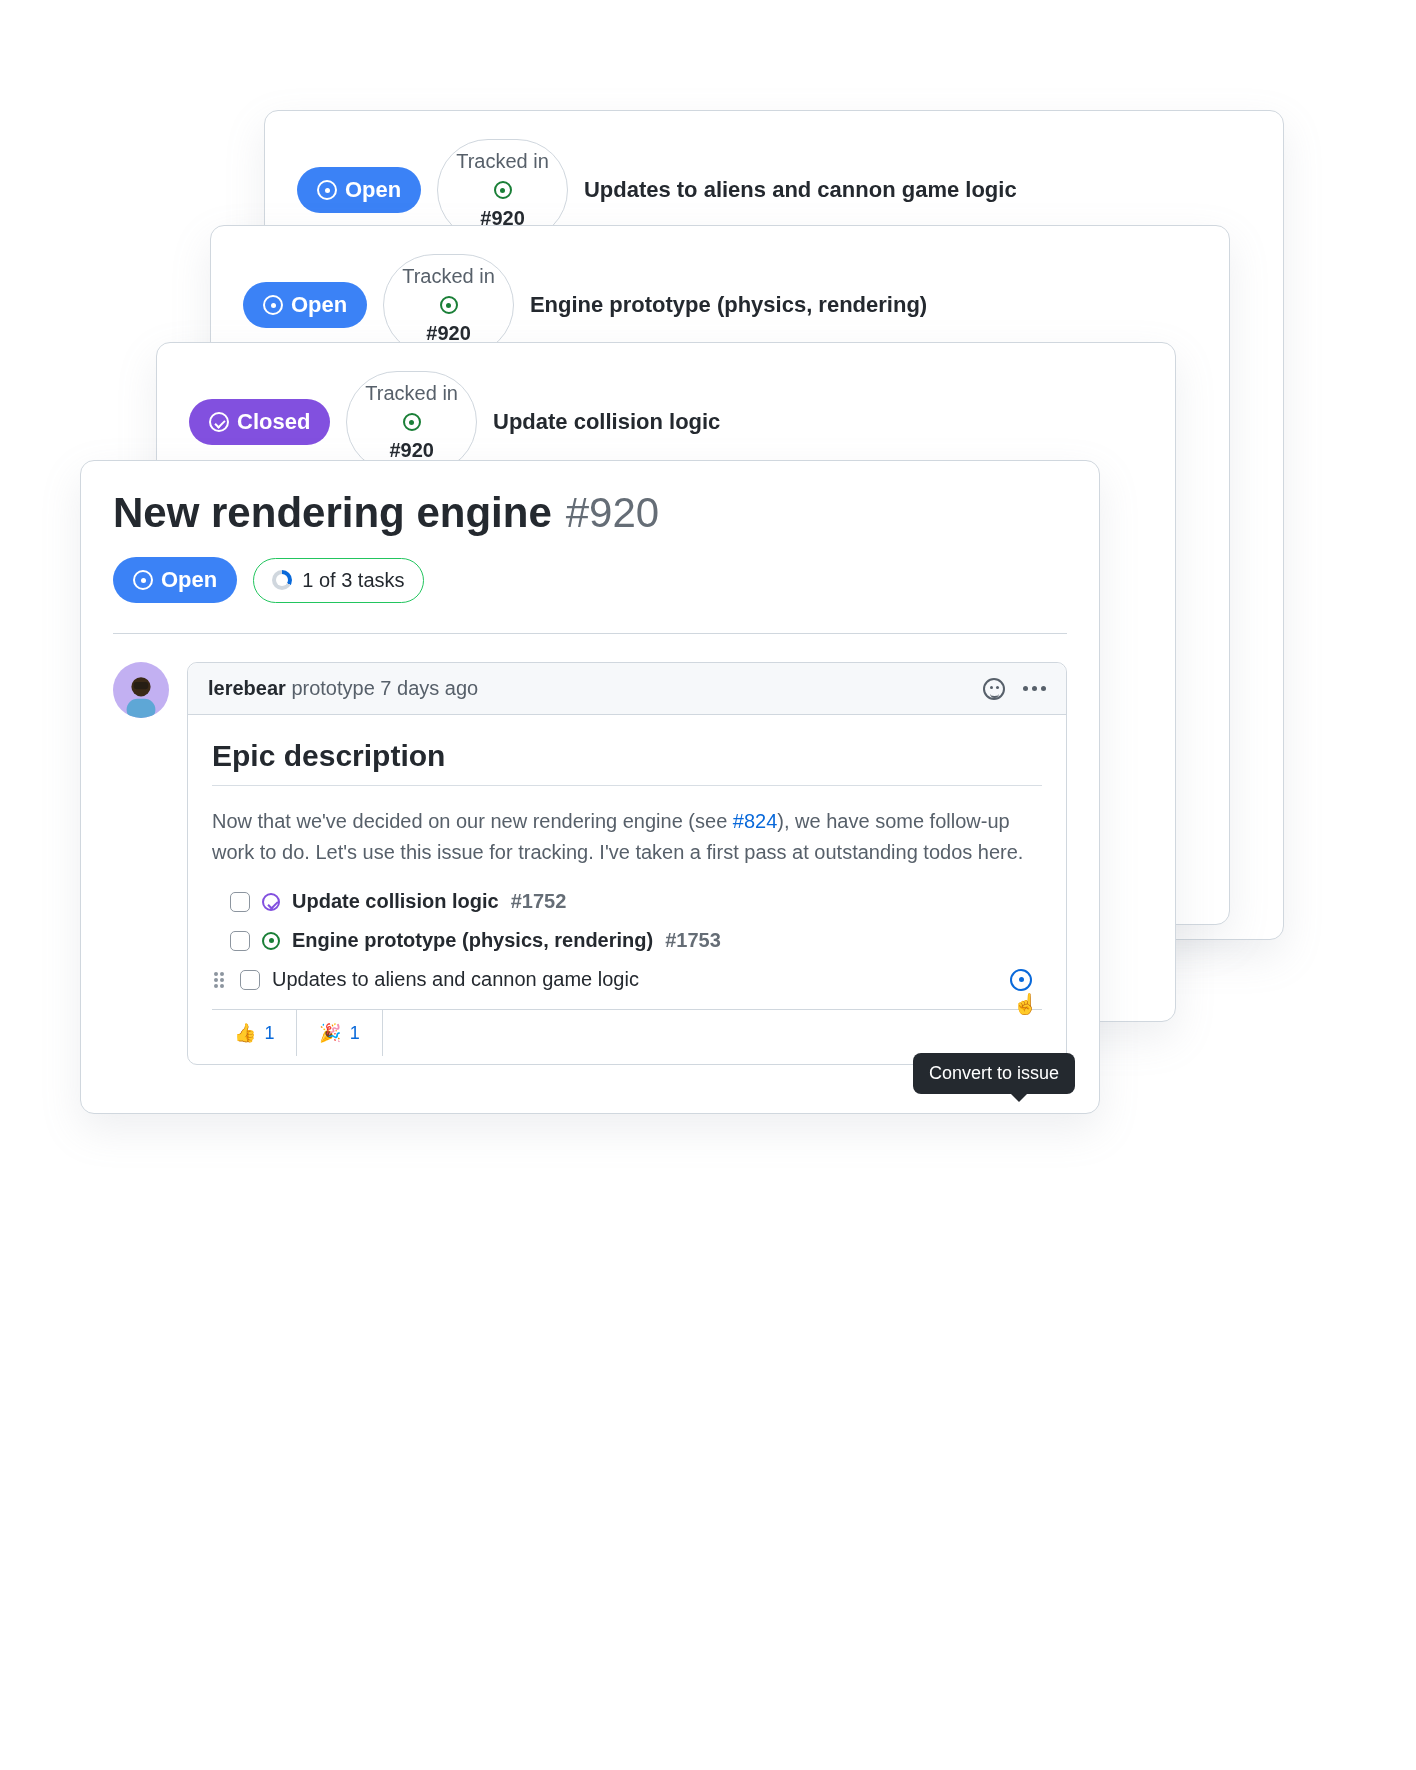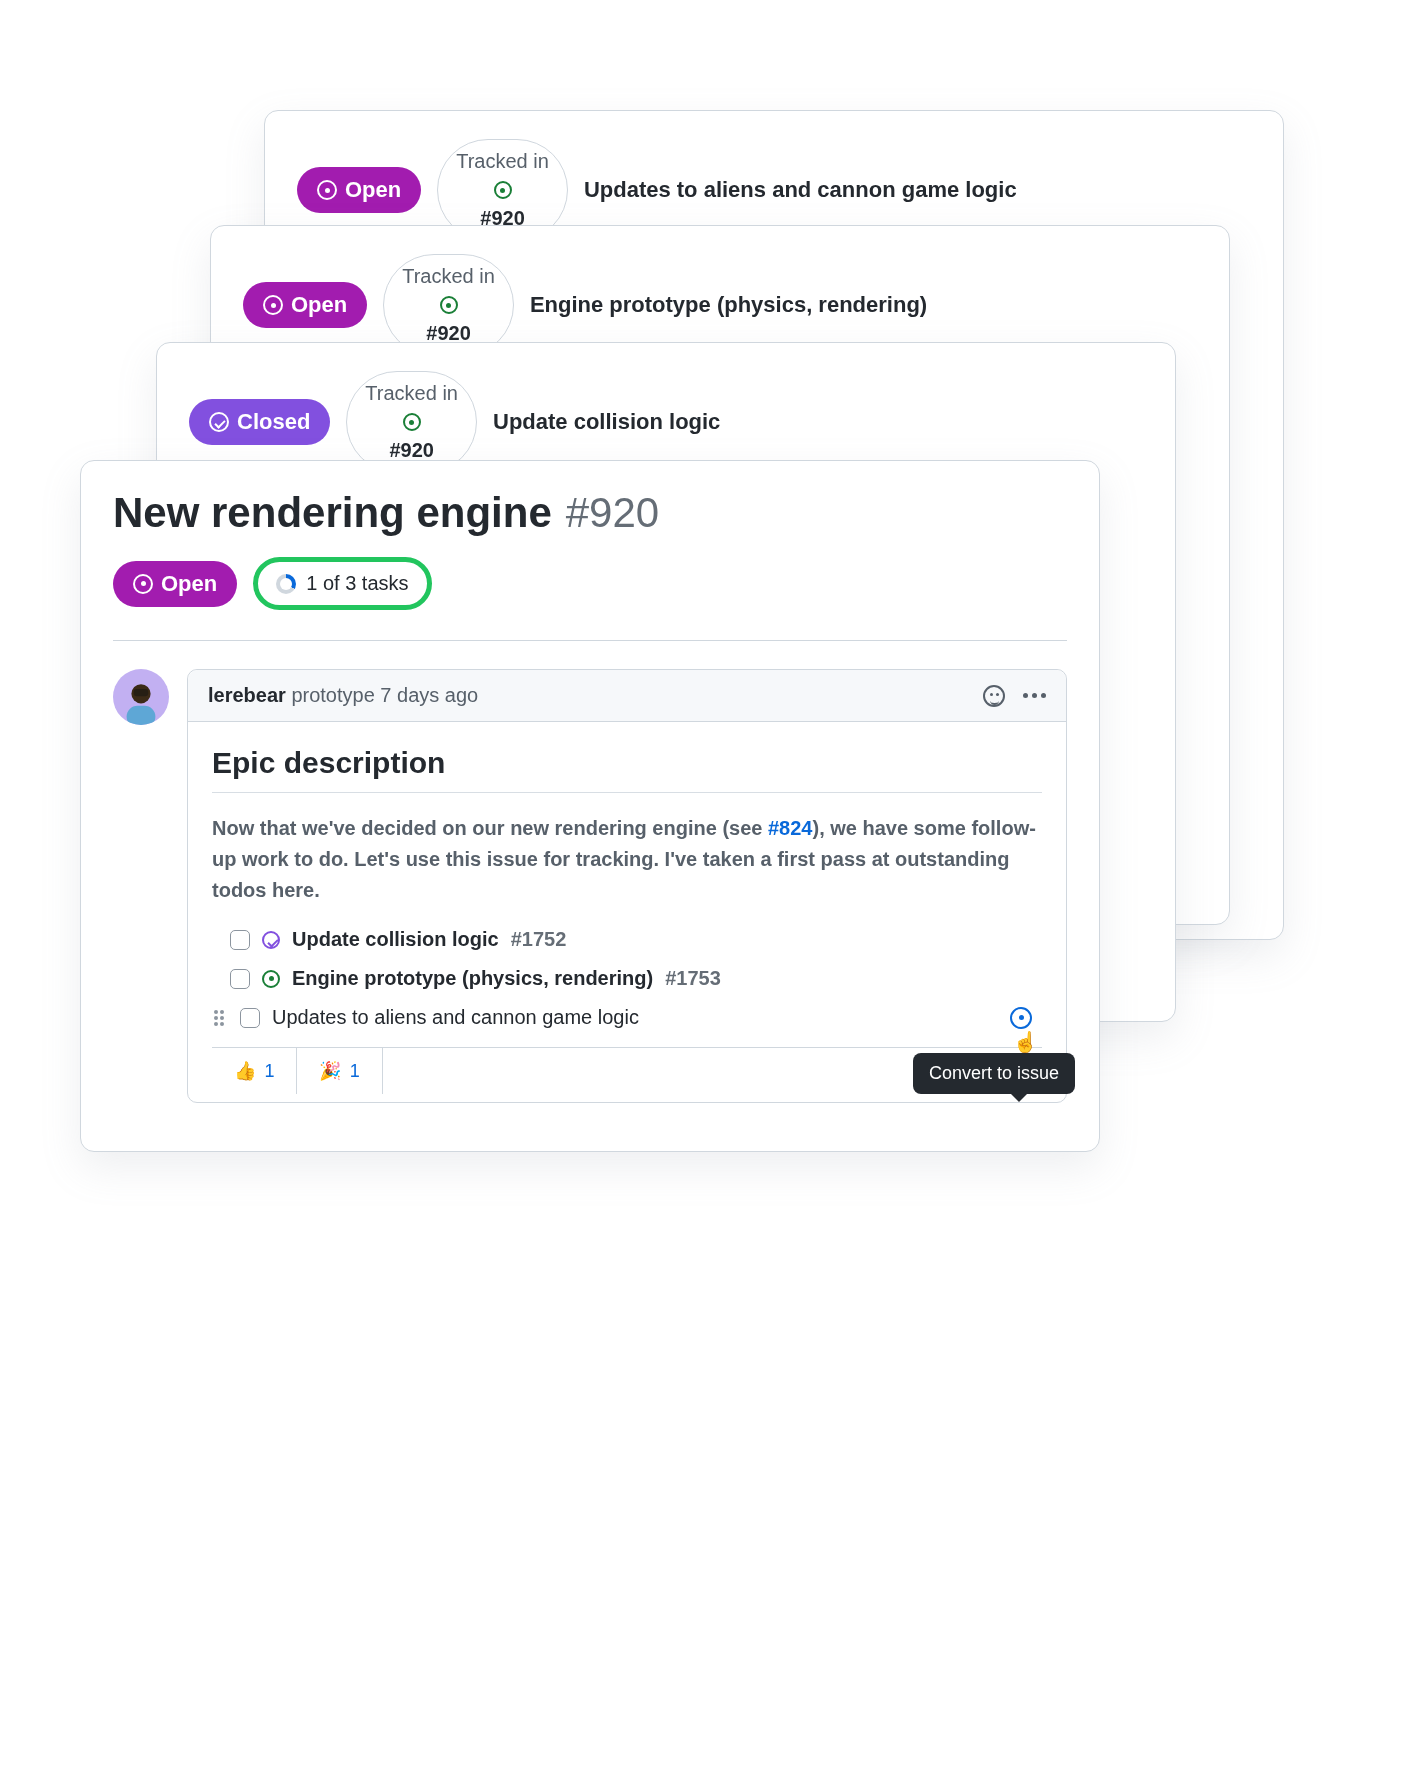--- a/index.html
+++ b/index.html
@@ -33,21 +33,21 @@
   .status-pill {
     display: inline-flex;
     align-items: center;
     gap: 8px;
     padding: 10px 20px;
     border-radius: 999px;
     font-size: 22px;
     font-weight: 600;
     color: #fff;
   }
-  .status-pill.open { background: #a21caf; }
+  .status-pill.open { background: #3b82f6; }
   .status-pill.closed { background: #8250df; }
 
   .icon-issue-open {
     width: 20px; height: 20px;
     border: 2.5px solid currentColor;
     border-radius: 50%;
     display: inline-flex;
     align-items: center;
     justify-content: center;
     position: relative;
@@ -104,21 +104,21 @@
     flex-wrap: wrap;
   }
   .big-title .num { color: #656d76; font-weight: 400; }
 
   .tasks-chip {
     display: inline-flex;
     align-items: center;
     gap: 10px;
     padding: 10px 18px;
     border-radius: 999px;
-    border: 5px solid #22c55e;
+    border: 1px solid #22c55e;
     font-size: 20px;
     color: #24292f;
   }
   .progress-ring {
     width: 20px; height: 20px;
     border-radius: 50%;
     background: conic-gradient(#0969da 0deg 120deg, #d0d7de 120deg 360deg);
     position: relative;
   }
   .progress-ring::after {
@@ -216,21 +216,20 @@
     font-weight: 700;
     padding-bottom: 12px;
     border-bottom: 1px solid #d8dee4;
     margin-bottom: 20px;
   }
   .epic-desc {
     font-size: 20px;
     color: #57606a;
     line-height: 1.55;
     margin-bottom: 18px;
-    font-weight: bold;
   }
   .epic-desc .link { color: #0969da; }
 
   .tasklist {
     display: flex;
     flex-direction: column;
     gap: 8px;
     font-size: 20px;
     position: relative;
   }

